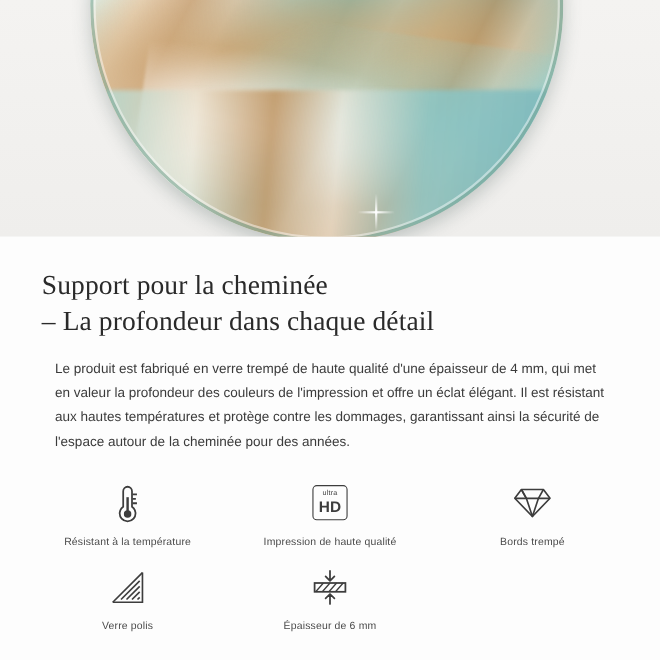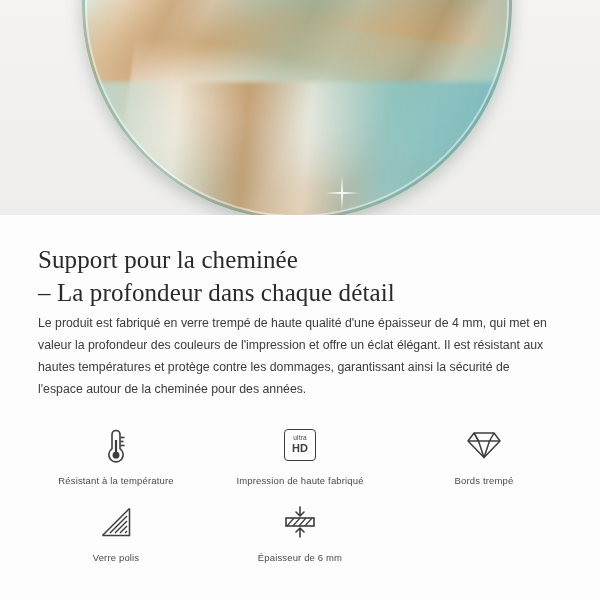--- a/index.html
+++ b/index.html
@@ -147,29 +147,29 @@
   
   .content {
     padding: 28px 38px 0 38px;
   }
   .headline {
     font-family: "Liberation Serif", serif;
     font-size: 25px;
     line-height: 1.32;
     color: #2a2a2a;
     font-weight: 400;
-    margin: 0 0 4px 0;
+    margin: 0 0 16px 0;
     letter-spacing: 0.1px;
   }
   .headline .l2 { display: block; }
   .paragraph {
     font-size: 12.3px;
     line-height: 1.78;
     color: #3b3b3b;
-    margin: 0;
+    margin: 12px;
     max-width: 512px;
   }
 
   
   .features {
     margin-top: 22px;
     padding: 0 24px;
     display: grid;
     grid-template-columns: repeat(3, 1fr);
     grid-row-gap: 14px;
@@ -205,21 +205,21 @@
     justify-content: center;
     line-height: 1;
   }
   .hd-badge .u {
     font-size: 6.5px;
     letter-spacing: 0.2px;
     color: #3d3d3d;
     margin-bottom: 1px;
   }
   .hd-badge .hd {
-    font-size: 11px;
+    font-size: 14px;
     font-weight: bold;
     color: #3d3d3d;
     text-align: center;
   }
 </style>
 </head>
 <body>
 
 <div class="page">
 
@@ -259,21 +259,21 @@
       <div class="feature-label">Résistant à la température</div>
     </div>
 
     <div class="feature">
       <div class="feature-icon">
         <div class="hd-badge">
           <span class="u">ultra</span>
           <span class="hd">HD</span>
         </div>
       </div>
-      <div class="feature-label">Impression de haute fabriqué</div>
+      <div class="feature-label">Impression de haute qualité</div>
     </div>
 
 
     <div class="feature">
       <div class="feature-icon">
         <svg width="36" height="30" viewBox="0 0 36 30" fill="none" stroke="#3d3d3d" stroke-width="1.5" stroke-linejoin="round">
           <path d="M8 3 H28 L34 11 L18 27.5 L2 11 Z"></path>
           <path d="M2 11 H34"></path>
           <path d="M8 3 L12.5 11 L18 27.5 L23.5 11 L28 3"></path>
           <path d="M12.5 11 L8 3"></path>

